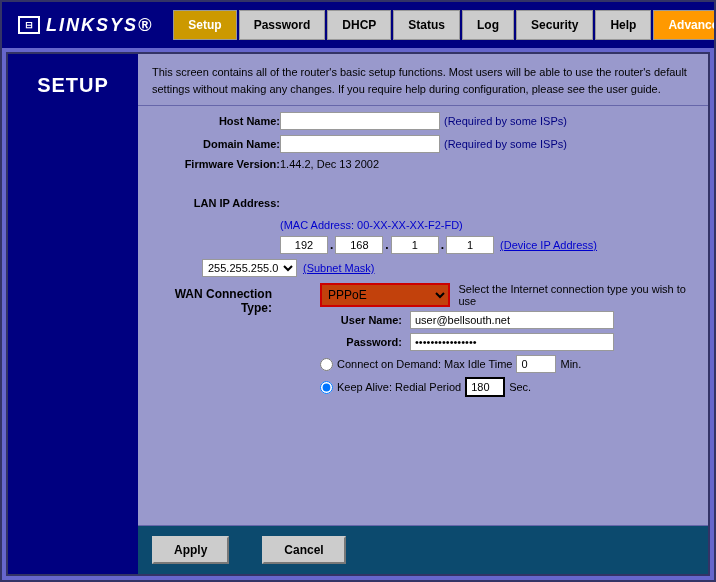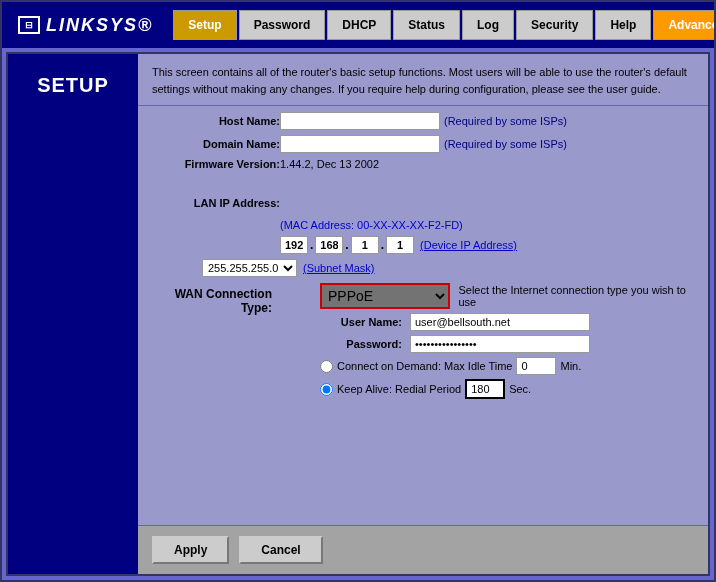--- a/index.html
+++ b/index.html
@@ -155,27 +155,26 @@
     .input-host {
       width: 160px;
     }
 
     .ip-group {
       display: flex;
       align-items: center;
     }
 
     .ip-octet {
-      width: 28px;
+      width: 48px;
       text-align: center;
       border: 1px solid #999;
       padding: 2px 2px;
       font-size: 11px;
       background: #fff;
-      font-weight: bold;
     }
 
     .ip-dot {
       margin: 0 2px;
       font-weight: bold;
     }
 
     .subnet-select {
       border: 1px solid #999;
       font-size: 11px;
@@ -244,22 +243,22 @@
     }
 
     .wan-select-row {
       display: flex;
       align-items: center;
       margin-bottom: 4px;
     }
 
     .wan-select {
       border: 2px solid #cc0000;
-      font-size: 14px;
-      background: #737373;
+      font-size: 12px;
+      background: #c2410c;
       padding: 2px;
       width: 136px;
     }
 
     .wan-hint {
       color: #000;
       font-size: 11px;
       margin-left: 8px;
     }
 
@@ -276,21 +275,21 @@
     .ppp-label {
       font-weight: bold;
       font-size: 11px;
       color: #000;
       width: 90px;
       text-align: right;
       padding-right: 8px;
     }
 
     .ppp-input {
-      width: 180px;
+      width: 204px;
       border: 2px solid #cc0000;
       padding: 2px 4px;
       font-size: 11px;
       background: #fff;
     }
 
     .radio-row {
       display: flex;
       align-items: center;
       margin-bottom: 4px;
@@ -312,22 +311,23 @@
 
     .radio-input-small.highlighted {
       border: 2px solid #000000;
     }
 
     
     .button-row {
       display: flex;
       align-items: center;
       padding: 10px 14px;
-      background: #a3a3a3;
+      background: #0c4a6e;
       border-top: 1px solid #6666aa;
+      gap: 23px;
     }
 
     .btn {
       padding: 5px 20px;
       font-size: 12px;
       font-weight: bold;
       cursor: pointer;
       border: 2px outset #ccc;
       background: #cccccc;
       margin-right: 10px;

